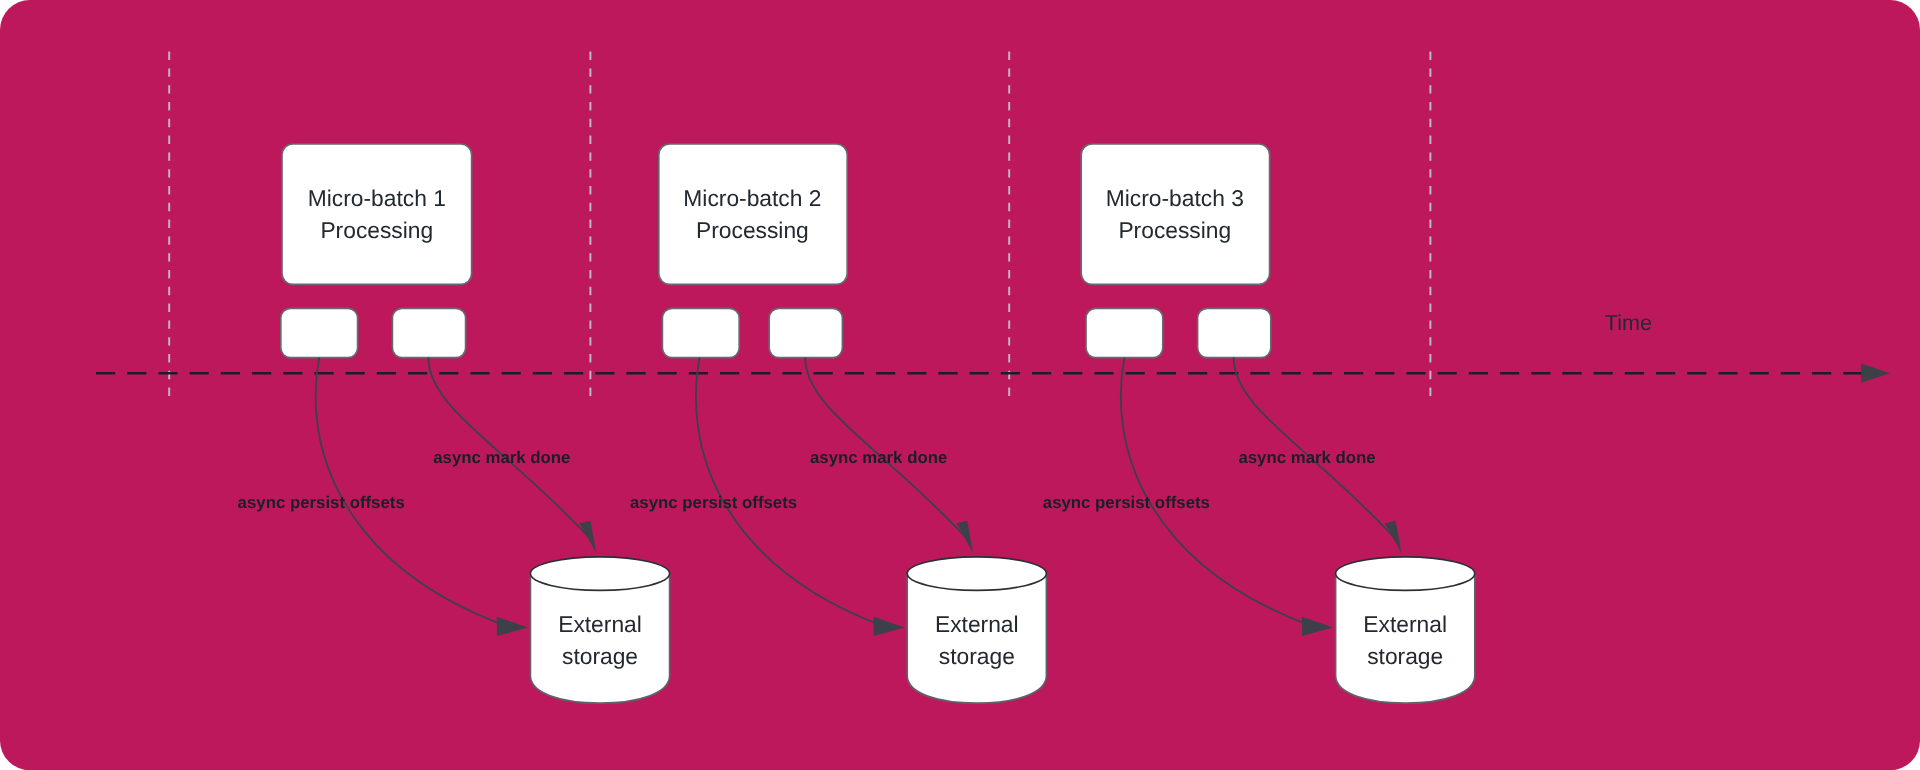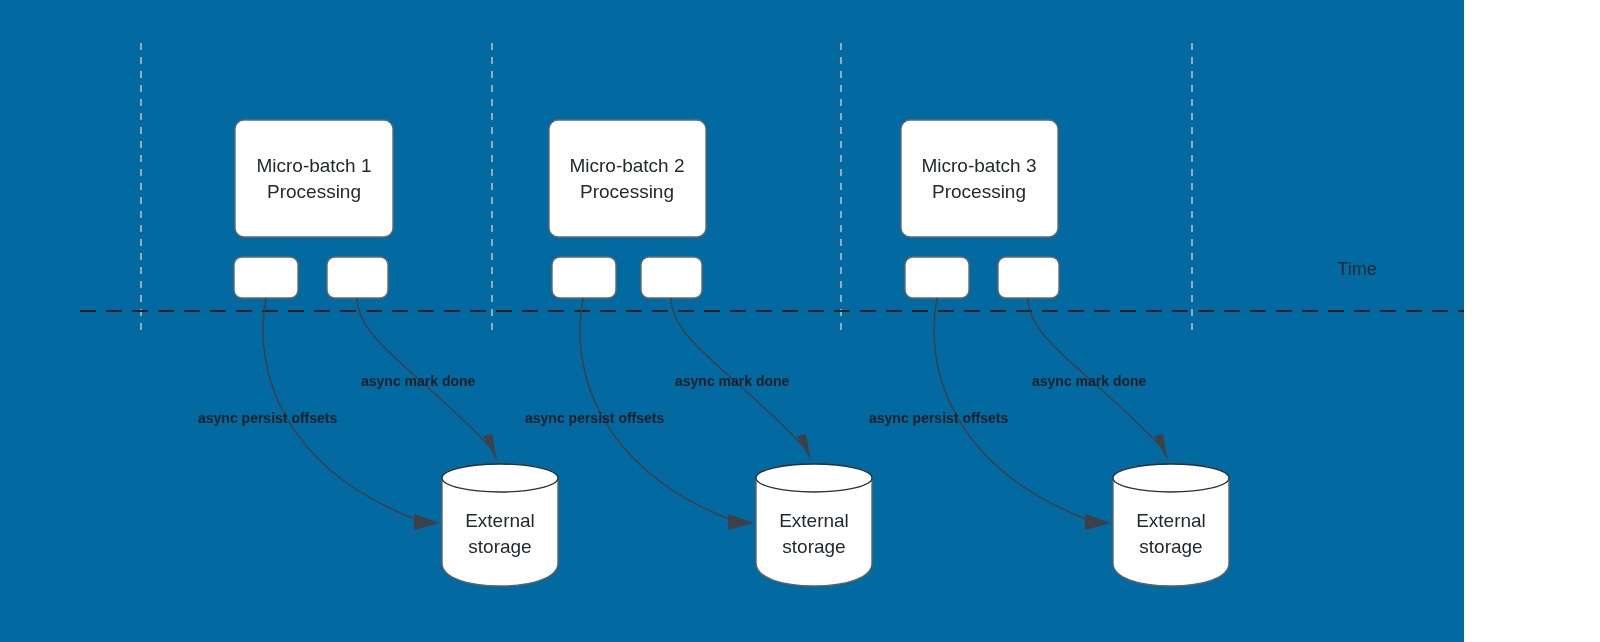--- a/index.html
+++ b/index.html
@@ -5,24 +5,25 @@
   html, body {
     margin: 0;
     padding: 0;
     background: #ffffff;
   }
   body {
     font-family: "Liberation Sans", sans-serif;
   }
   #diagram-root {
     position: relative;
-    width: 1464px;
+    width: 1600px;
     height: 642px;
-    background: #0369a1;
+    background: #be185d;
     overflow: hidden;
+    border-radius: 25px;
   }
   #diagram-svg {
     position: absolute;
     left: 0;
     top: 0;
     width: 1600px;
     height: 642px;
   }
   .node-label {
     font-family: "Liberation Sans", sans-serif;

